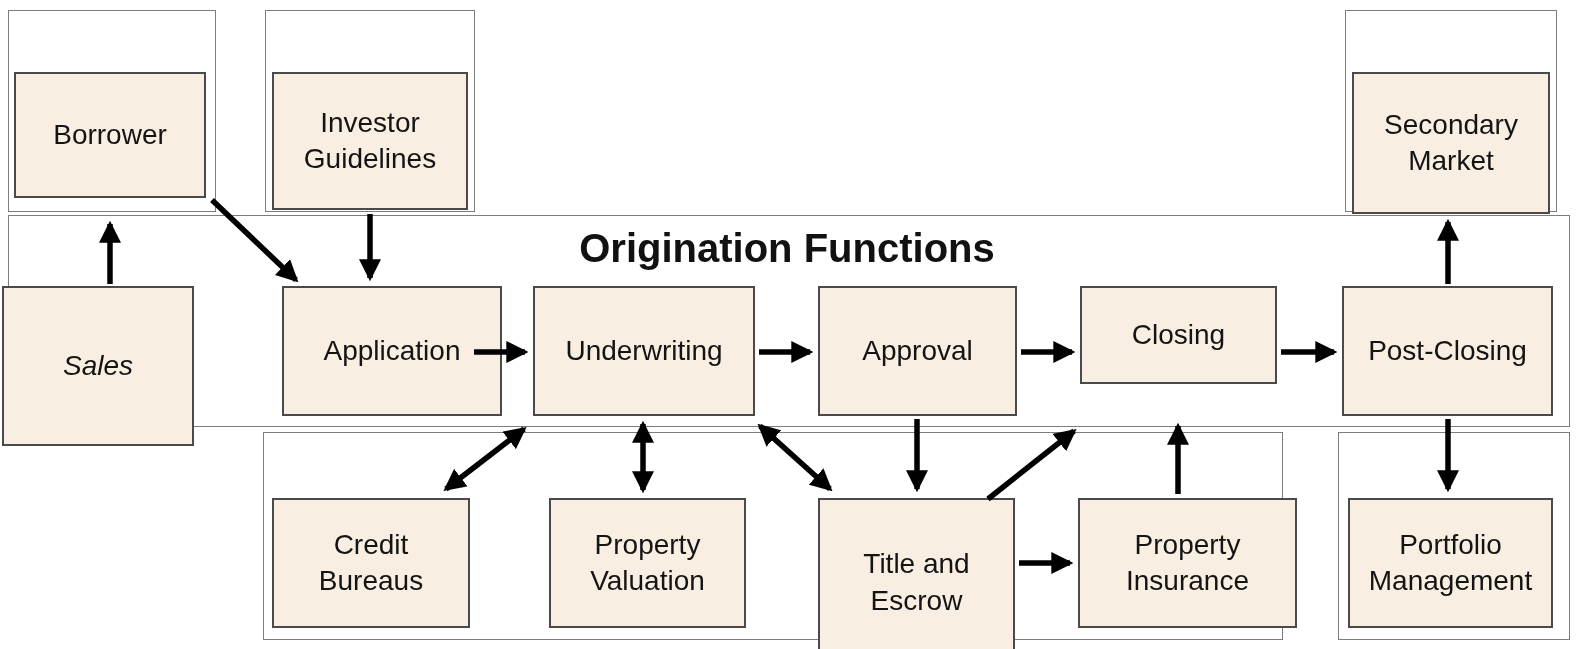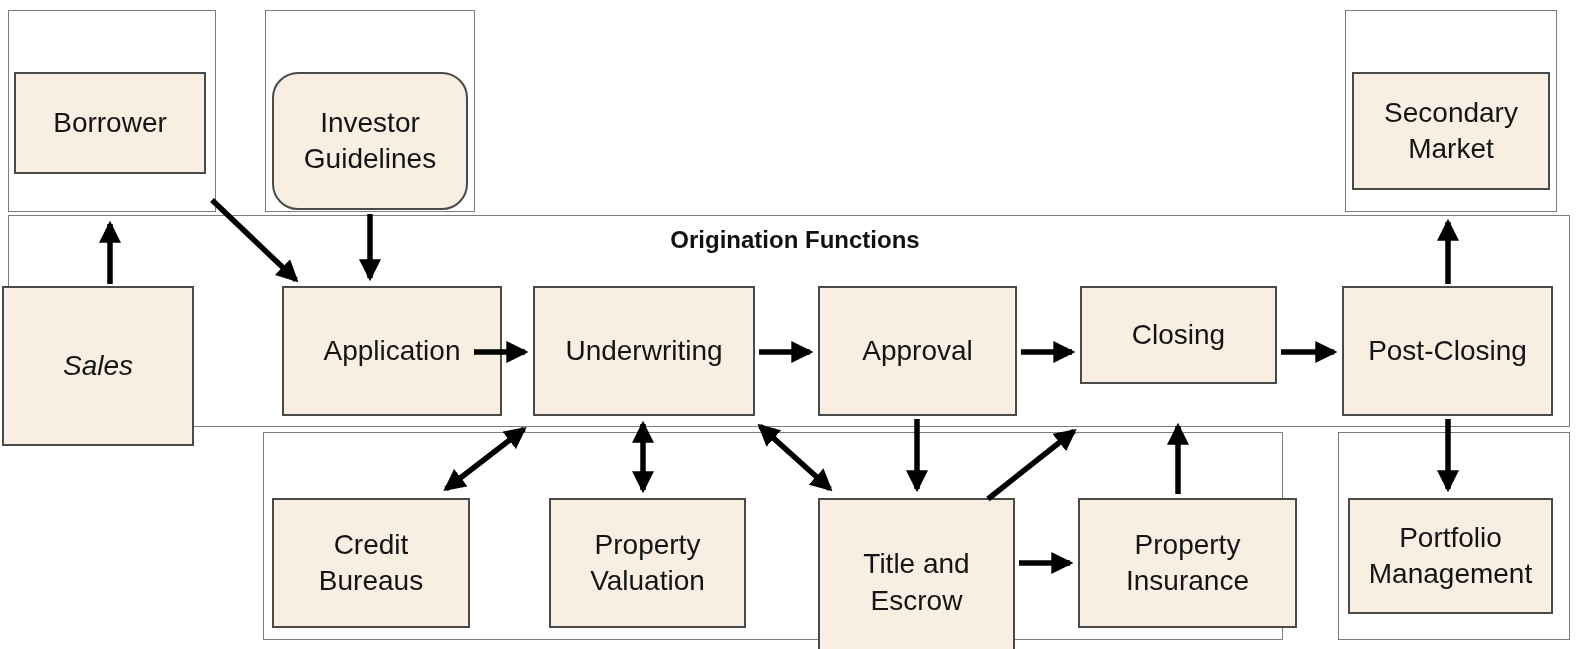--- a/index.html
+++ b/index.html
@@ -31,25 +31,25 @@
     text-align: center;
     font-size: 28px;
     line-height: 1.3;
     color: #141414;
     padding: 4px 10px;
     z-index: 2;
   }
 
   .band-title {
     position: absolute;
-    left: 20px;
+    left: 12px;
     width: 1550px;
     top: 226px;
     text-align: center;
-    font-size: 24px;
+    font-size: 40px;
     font-weight: bold;
     color: #111111;
     z-index: 2;
   }
 
   svg.arrow-layer {
     position: absolute;
     left: 0; top: 0;
     width: 1578px;
     height: 649px;
@@ -65,36 +65,36 @@
 
   <div class="group" style="left:8px; top:10px; width:208px; height:202px;"></div>
   <div class="group" style="left:265px; top:10px; width:210px; height:202px;"></div>
   <div class="group" style="left:1345px; top:10px; width:212px; height:202px;"></div>
   <div class="group" style="left:8px; top:215px; width:1562px; height:212px;"></div>
   <div class="group" style="left:263px; top:432px; width:1020px; height:208px;"></div>
   <div class="group" style="left:1338px; top:432px; width:232px; height:208px;"></div>
 
   <div class="band-title">Origination Functions</div>
 
-  <div class="node" style="left:14px; top:72px; width:192px; height:102px;">Borrower</div>
-  <div class="node" style="left:272px; top:72px; width:196px; height:138px;border-radius:26px;">Investor Guidelines</div>
-  <div class="node" style="left:1352px; top:72px; width:198px; height:118px;">Secondary Market</div>
+  <div class="node" style="left:14px; top:72px; width:192px; height:126px;">Borrower</div>
+  <div class="node" style="left:272px; top:72px; width:196px; height:138px;">Investor Guidelines</div>
+  <div class="node" style="left:1352px; top:72px; width:198px; height:142px;">Secondary Market</div>
 
   <div class="node" style="left:2px; top:286px; width:192px; height:160px;font-style:italic;">Sales</div>
   <div class="node" style="left:282px; top:286px; width:220px; height:130px;">Application</div>
   <div class="node" style="left:533px; top:286px; width:222px; height:130px;text-align:right;">Underwriting</div>
   <div class="node" style="left:818px; top:286px; width:199px; height:130px;">Approval</div>
   <div class="node" style="left:1080px; top:286px; width:197px; height:98px;">Closing</div>
   <div class="node" style="left:1342px; top:286px; width:211px; height:130px;">Post-Closing</div>
 
   <div class="node" style="left:272px; top:498px; width:198px; height:130px;">Credit Bureaus</div>
   <div class="node" style="left:549px; top:498px; width:197px; height:130px;">Property Valuation</div>
   <div class="node" style="left:818px; top:498px; width:197px; height:169px;">Title and Escrow</div>
   <div class="node" style="left:1078px; top:498px; width:219px; height:130px;">Property Insurance</div>
-  <div class="node" style="left:1348px; top:498px; width:205px; height:116px;">Portfolio Management</div>
+  <div class="node" style="left:1348px; top:498px; width:205px; height:130px;">Portfolio Management</div>
 
   <svg class="arrow-layer" viewBox="0 0 1578 649" aria-hidden="true">
     <defs>
       <marker id="ah" viewBox="0 0 10 10" refX="8.5" refY="5" markerWidth="4" markerHeight="4" orient="auto-start-reverse">
         <path d="M0,0 L10,5 L0,10 Z" fill="#000000"></path>
       </marker>
     </defs>
 
     <line x1="110" y1="284" x2="110" y2="224" marker-end="url(#ah)"></line>
 

